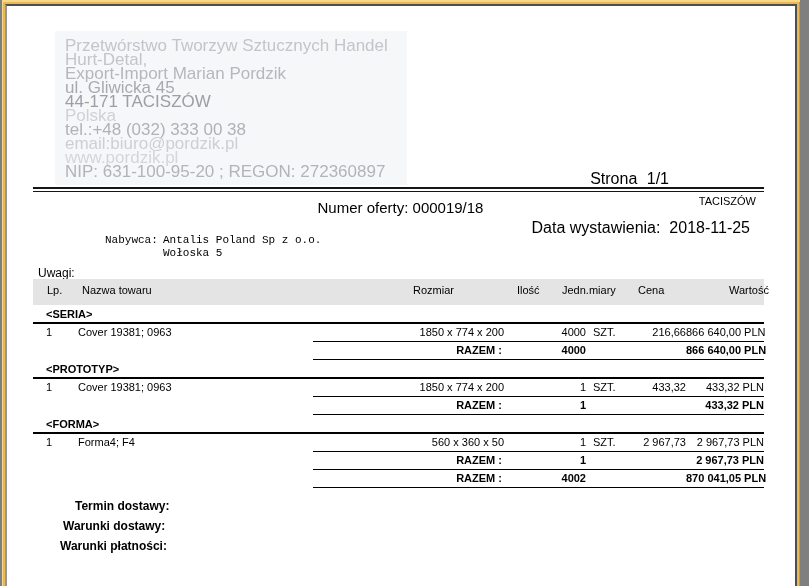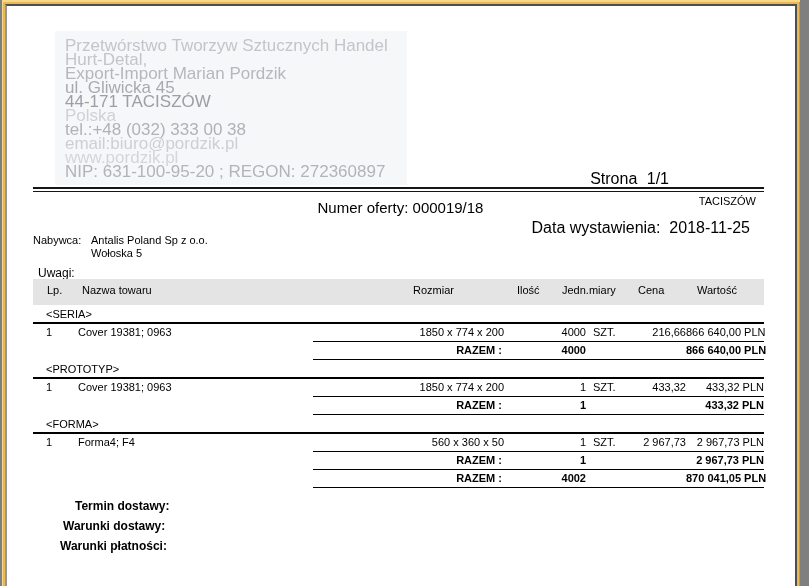--- a/index.html
+++ b/index.html
@@ -17,40 +17,40 @@
 
   .strona{position:absolute;top:139px;right:126px;font-size:16px;word-spacing:5px;}
 
   .drule{margin-top:2px;height:2px;border-top:2px solid #151515;border-bottom:1px solid #151515;}
 
   .title-row{position:relative;height:42px;}
   .offer-title{position:absolute;left:4px;right:0;top:7px;text-align:center;font-size:15px;}
   .city{position:absolute;right:8px;top:3px;font-size:11px;}
   .issue{position:absolute;right:14px;top:27px;font-size:16px;}
 
-  .buyer{display:flex;height:28px;line-height:13px;}
+  .buyer{display:flex;margin-left:72px;height:28px;line-height:13px;font-family:Liberation Mono, monospace;}
   .buyer-label{width:58px;}
   .buyer-val div{white-space:nowrap;}
 
   .uwagi{margin:4px 0 0 5px;font-size:12px;height:13px;}
 
   .thead{position:relative;height:26px;background:#e4e4e4;}
   .thead span{position:absolute;top:5px;white-space:nowrap;}
   .h-lp{left:14px}.h-name{left:49px}.h-size{left:380px}.h-qty{left:484px}
-  .h-unit{left:529px}.h-price{left:605px}.h-val{left:664px}
+  .h-unit{left:529px}.h-price{left:605px}.h-val{left:696px}
 
   .grid{display:grid;grid-template-columns:45px 235px 195px 78px 45px 55px 1fr;height:17px;line-height:17px;}
   .c-lp{padding-left:13px}
   .c-size{text-align:right;padding-right:4px;white-space:nowrap}
   .c-qty{text-align:right;white-space:nowrap}
   .c-unit{padding-left:7px}
   .c-price{text-align:right;white-space:nowrap}
   .c-val{text-align:right;white-space:nowrap}
 
-  .sec-title{margin-top:3px;height:14px;line-height:13px;padding-left:13px;font-weight:normal;border-bottom:2px solid #000;}
+  .sec-title{margin-top:3px;height:14px;line-height:13px;padding-left:13px;font-weight:bold;border-bottom:2px solid #000;}
   .prule{border-top:1px solid #000;margin-left:280px;height:0;}
   .razem{font-weight:bold;}
   .razem .c-size{padding-right:6px;}
 
   .footer{margin-top:8px;font-size:12px;font-weight:bold;line-height:20px;}
   .f1{margin-left:42px}.f2{margin-left:30px}.f3{margin-left:27px}
 </style>
 </head>
 <body>
 

